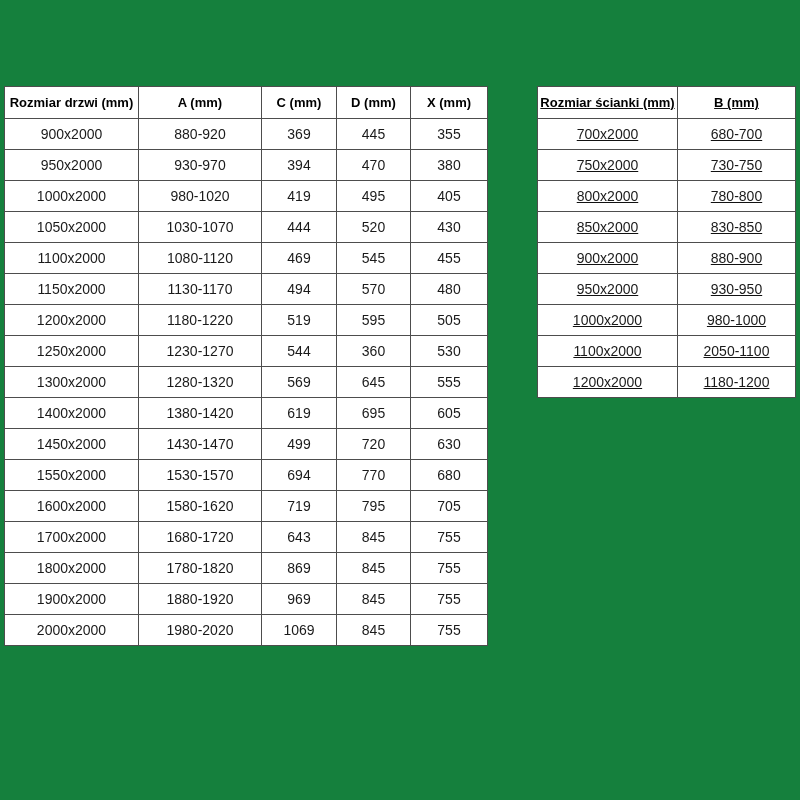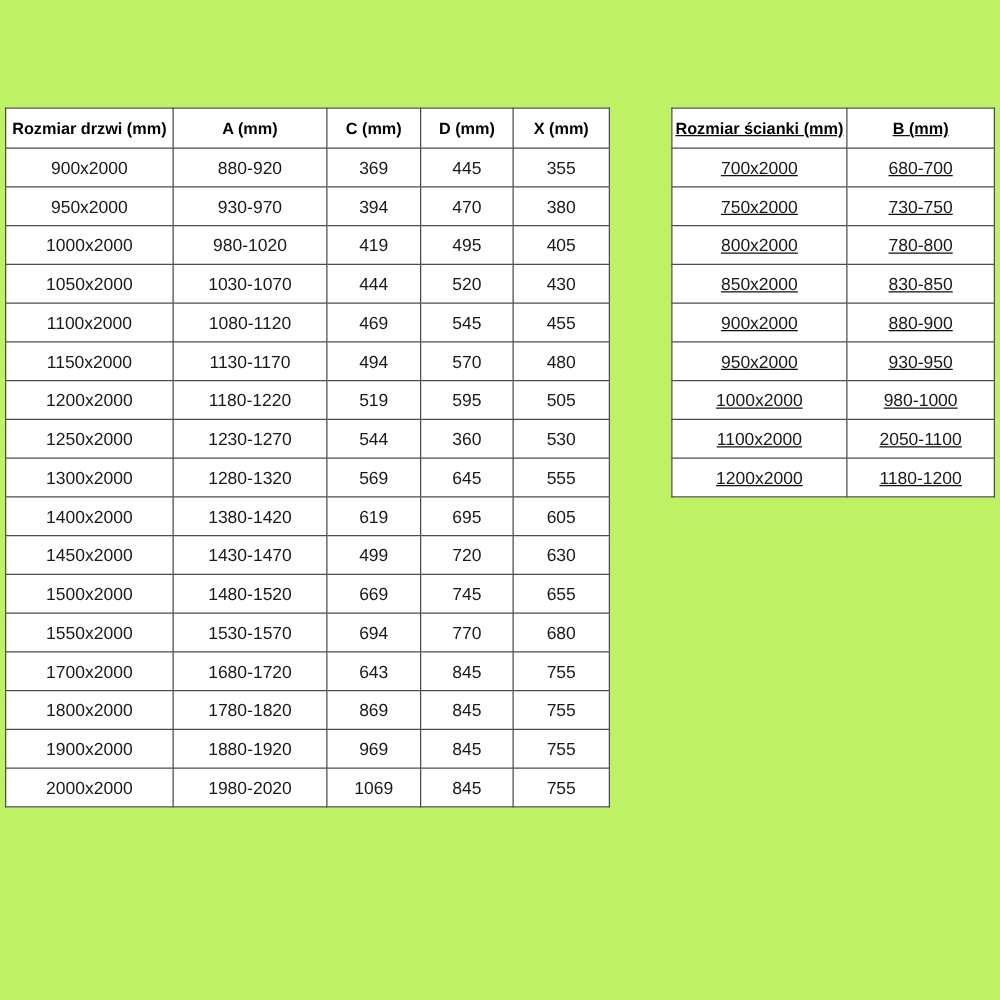--- a/index.html
+++ b/index.html
@@ -7,21 +7,21 @@
     width: 800px;
     height: 800px;
     background: #ffffff;
     font-family: "Liberation Sans", "DejaVu Sans", sans-serif;
     color: #111111;
   }
   .page {
     position: relative;
     width: 800px;
     height: 800px;
-    background: #bef264;
+    background: #15803d;
     overflow: hidden;
   }
   table.spec {
     position: absolute;
     border-collapse: collapse;
     table-layout: fixed;
     background: #ffffff;
   }
   table.spec th, table.spec td {
     border: 1px solid #4d4d4d;
@@ -139,32 +139,32 @@
           <td>605</td>
         </tr>
         <tr>
           <td>1450x2000</td>
           <td>1430-1470</td>
           <td>499</td>
           <td>720</td>
           <td>630</td>
         </tr>
         <tr>
-          <td>1500x2000</td>
-          <td>1480-1520</td>
-          <td>669</td>
-          <td>745</td>
-          <td>655</td>
-        </tr>
-        <tr>
           <td>1550x2000</td>
           <td>1530-1570</td>
           <td>694</td>
           <td>770</td>
           <td>680</td>
+        </tr>
+        <tr>
+          <td>1600x2000</td>
+          <td>1580-1620</td>
+          <td>719</td>
+          <td>795</td>
+          <td>705</td>
         </tr>
         <tr>
           <td>1700x2000</td>
           <td>1680-1720</td>
           <td>643</td>
           <td>845</td>
           <td>755</td>
         </tr>
         <tr>
           <td>1800x2000</td>

